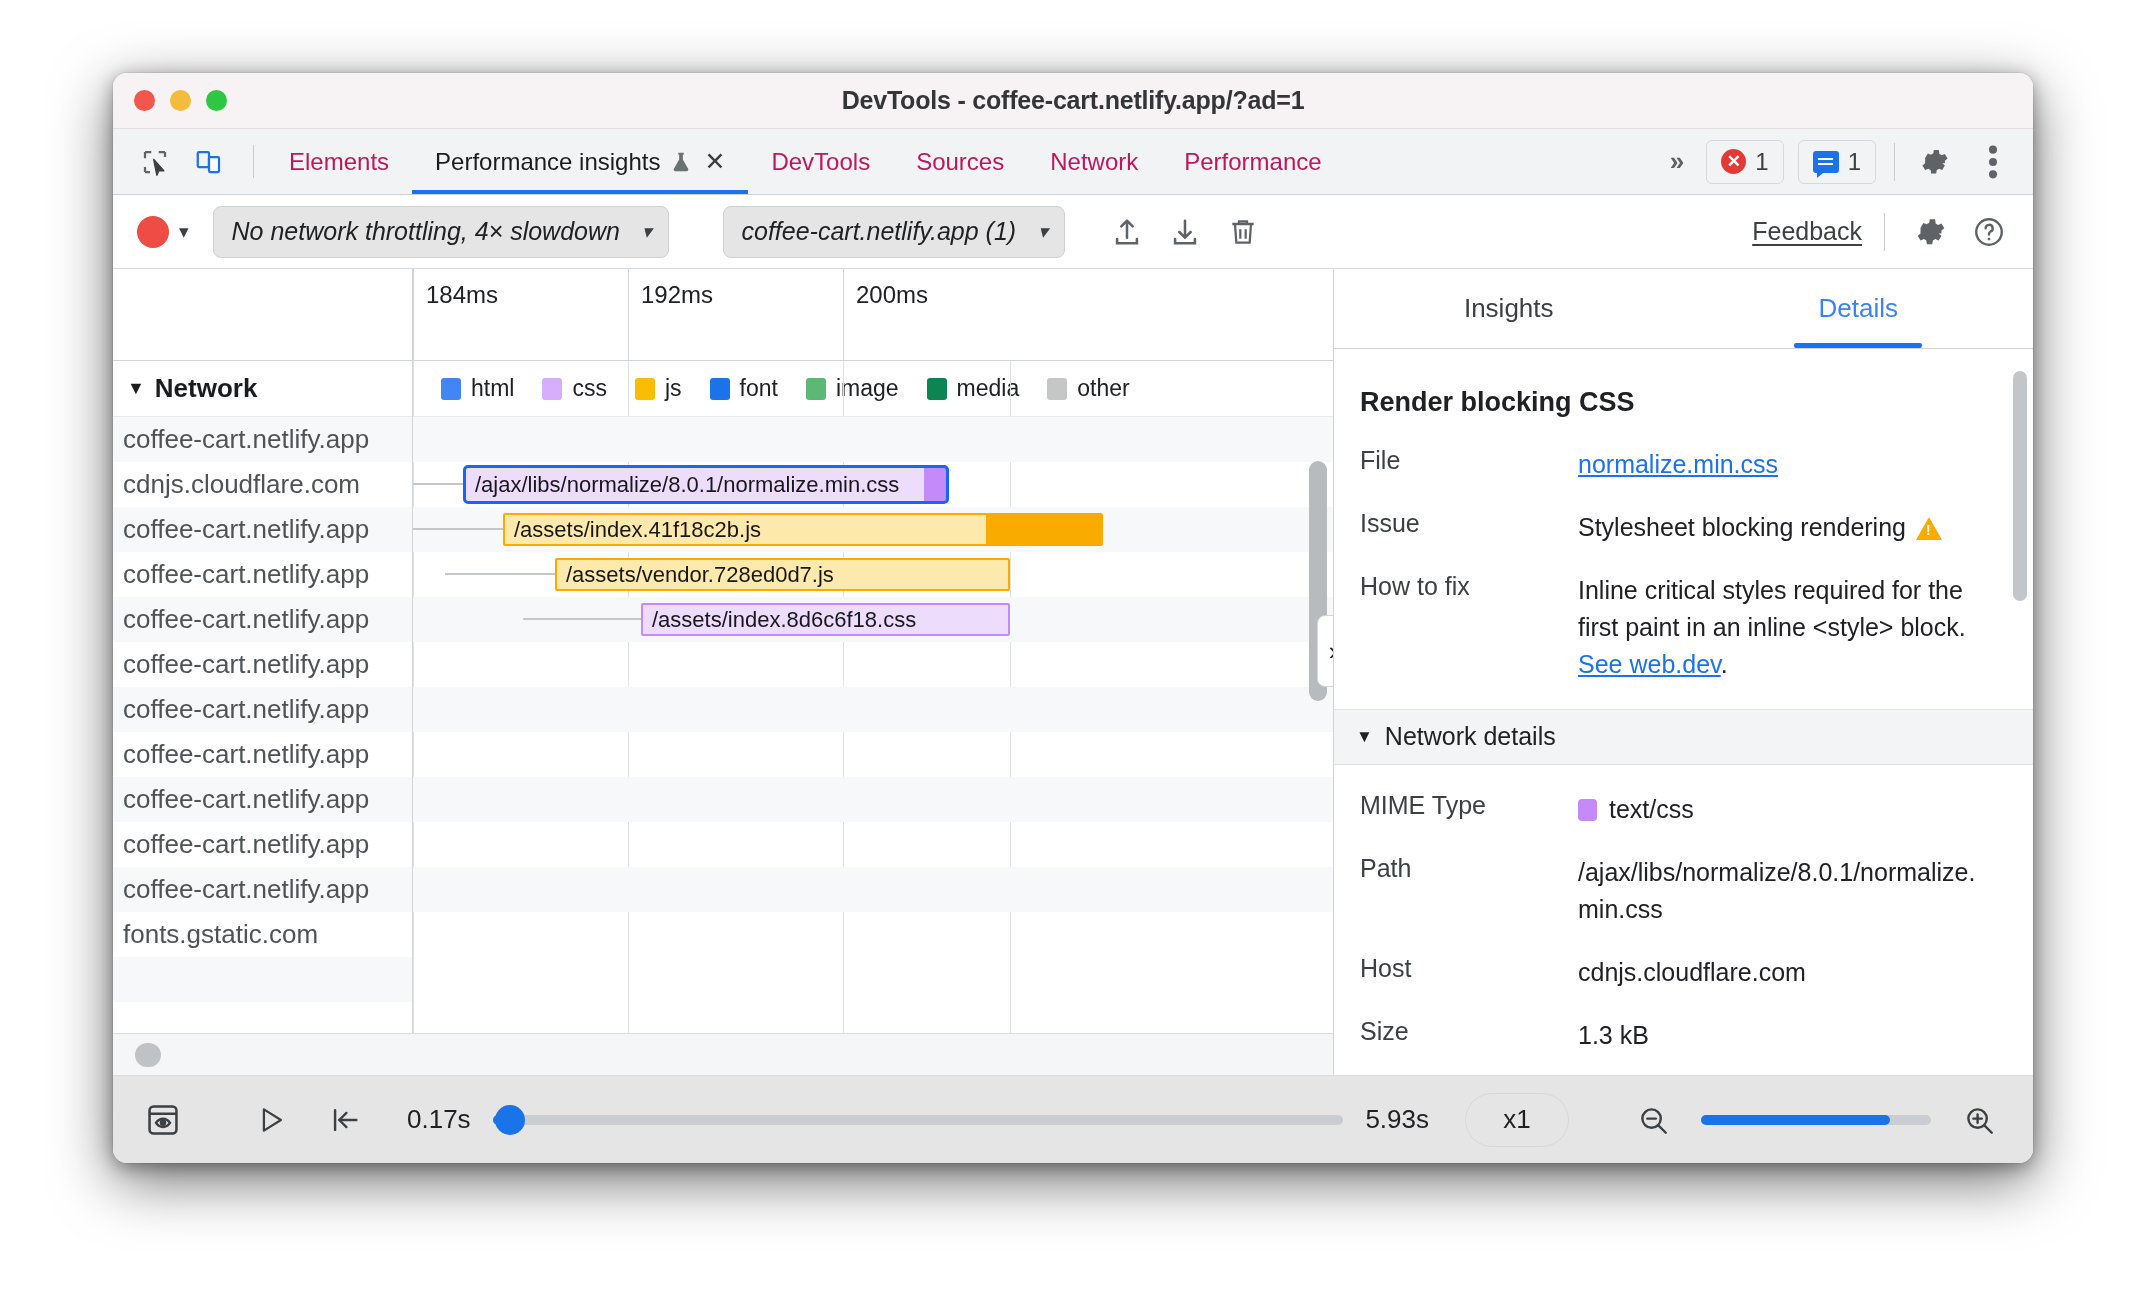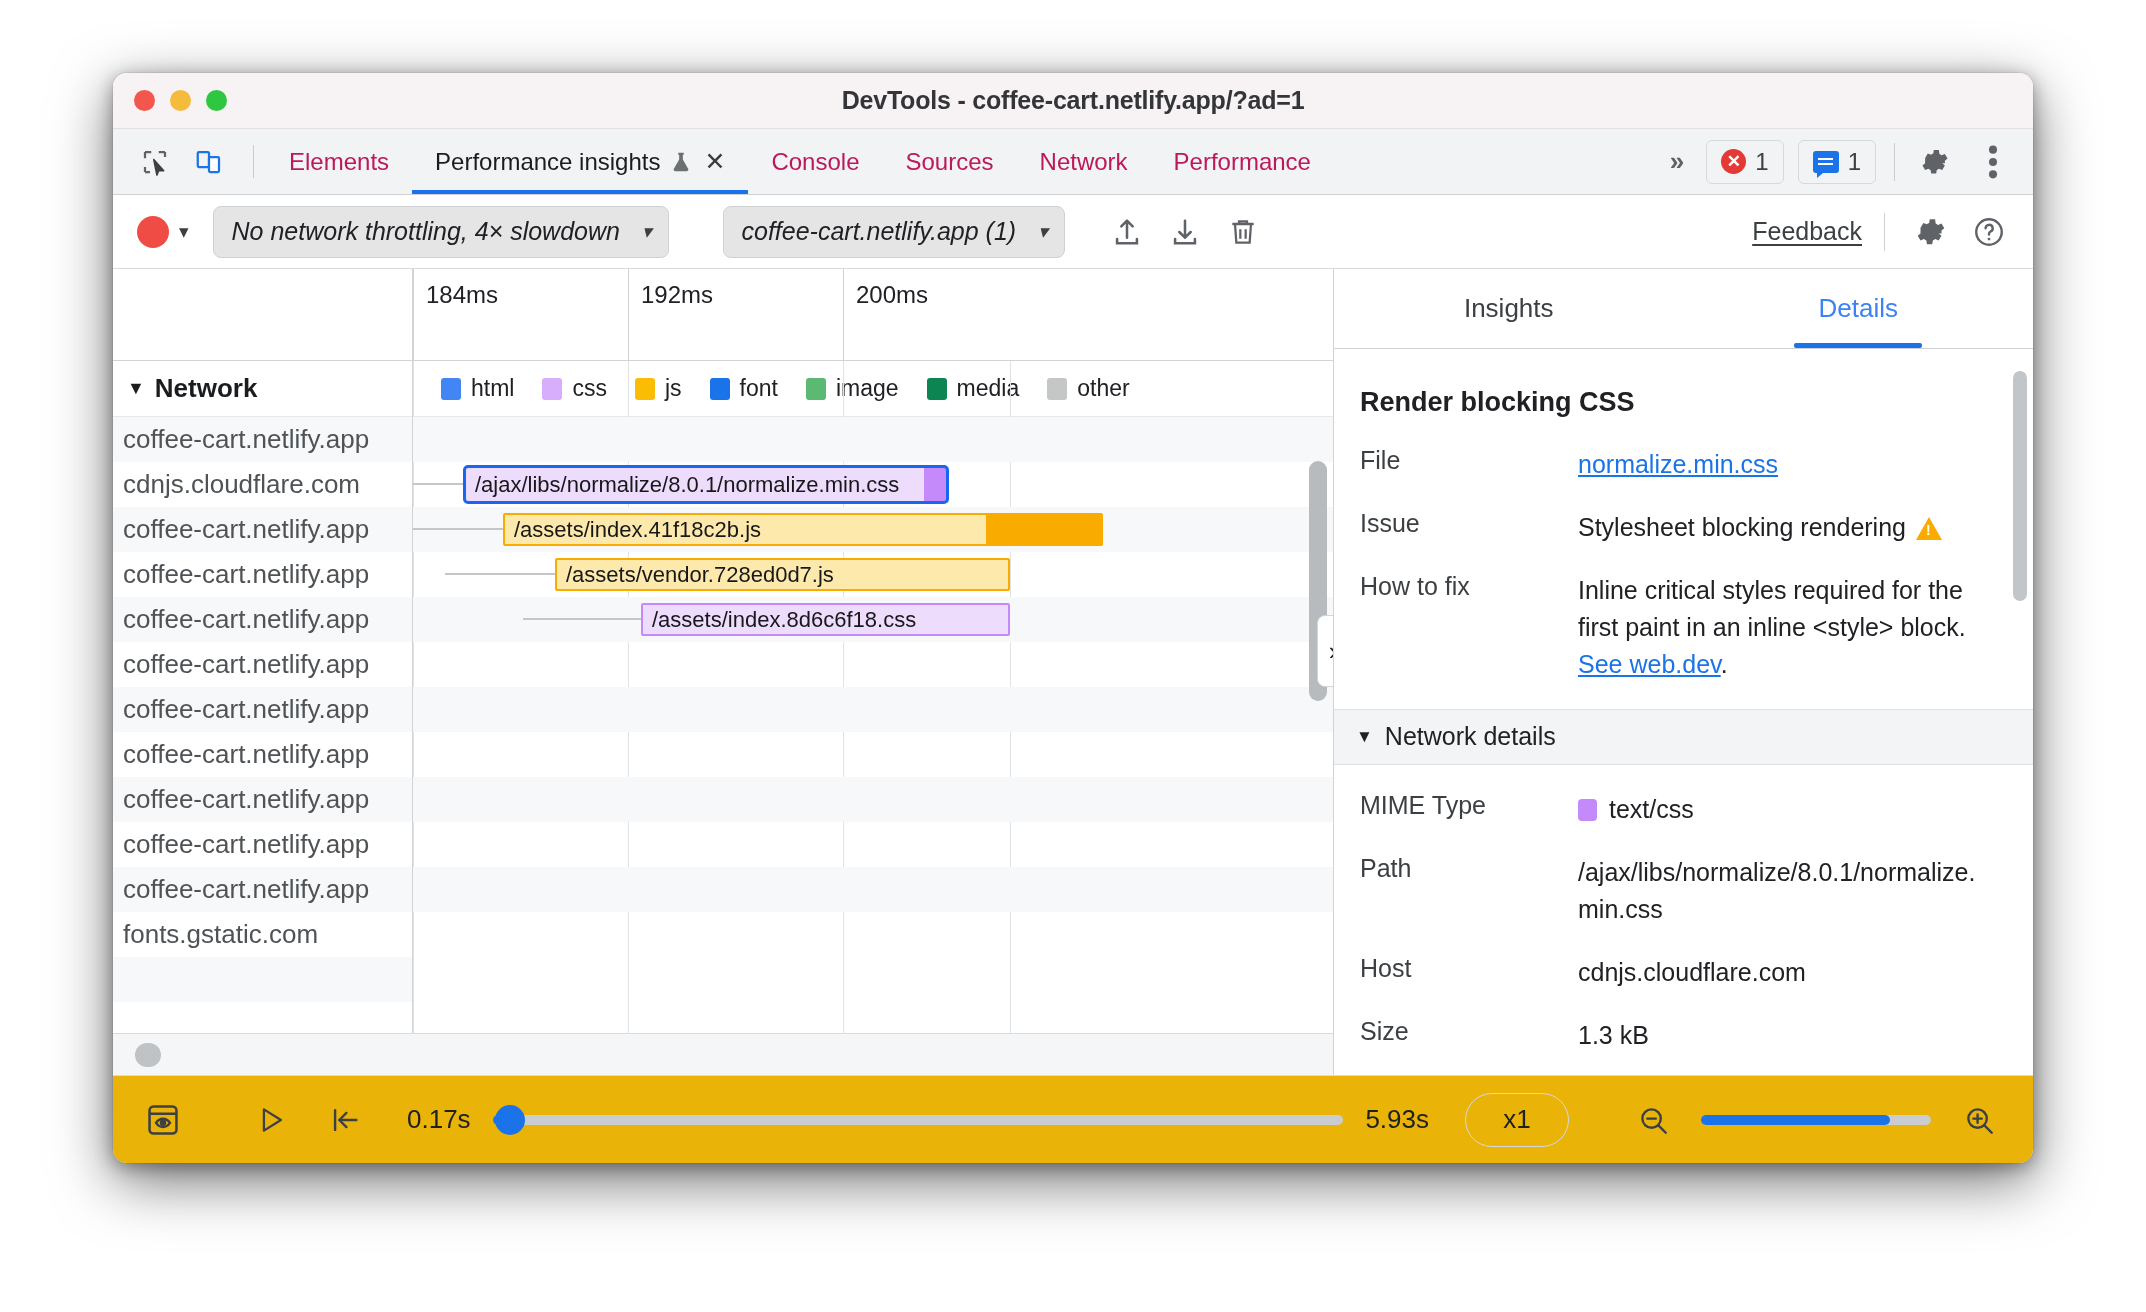--- a/index.html
+++ b/index.html
@@ -282,21 +282,21 @@
     font-size: 25px; color: #202124;
     margin-top: 14px; margin-bottom: 26px;
   }
   .section-head .tri { font-size: 17px; }
   .mime-sw { display: inline-block; width: 19px; height: 22px; border-radius: 4px; vertical-align: -3px; margin-right: 12px; }
 
   
   .bottombar {
     height: 88px; flex: 0 0 auto;
     border-top: 1px solid #d9dcdf;
-    background: #eab308;
+    background: #e5e5e5;
     display: flex; align-items: center;
     padding: 0 28px 0 24px; gap: 22px;
   }
   .bb-icon { width: 52px; height: 52px; display: flex; align-items: center; justify-content: center; }
   .time { font-size: 26px; color: #202124; white-space: nowrap; }
   .range { position: relative; height: 10px; flex: 1 1 auto; }
   .range .rail { position: absolute; left: 0; right: 0; top: 0; height: 10px; border-radius: 5px; background: #c9cdd1; }
   .range .fill { position: absolute; left: 0; top: 0; height: 10px; border-radius: 5px; background: #1a73e8; }
   .range .knob {
     position: absolute; top: 50%; transform: translate(-50%, -50%);
@@ -350,21 +350,21 @@
         <div class="tab active">
           <span>Performance insights</span>
           <span class="flask">
             <svg width="22" height="24" viewBox="0 0 24 24" fill="#6b7073">
               <path d="M9 2h6v2h-1v5.2l5.3 9.3A2 2 0 0 1 17.6 22H6.4a2 2 0 0 1-1.7-3.5L10 9.2V4H9V2z"></path>
             </svg>
           </span>
           <span class="x">✕</span>
         </div>
         <div class="tab">
-          <span>Console</span>
+          <span>DevTools</span>
         </div>
         <div class="tab">
           <span>Sources</span>
         </div>
         <div class="tab">
           <span>Network</span>
         </div>
         <div class="tab">
           <span>Performance</span>
         </div>

